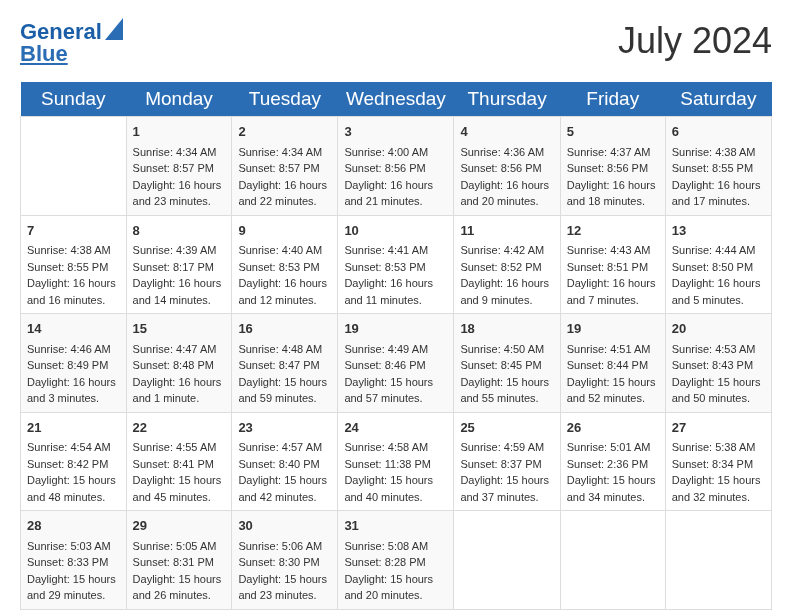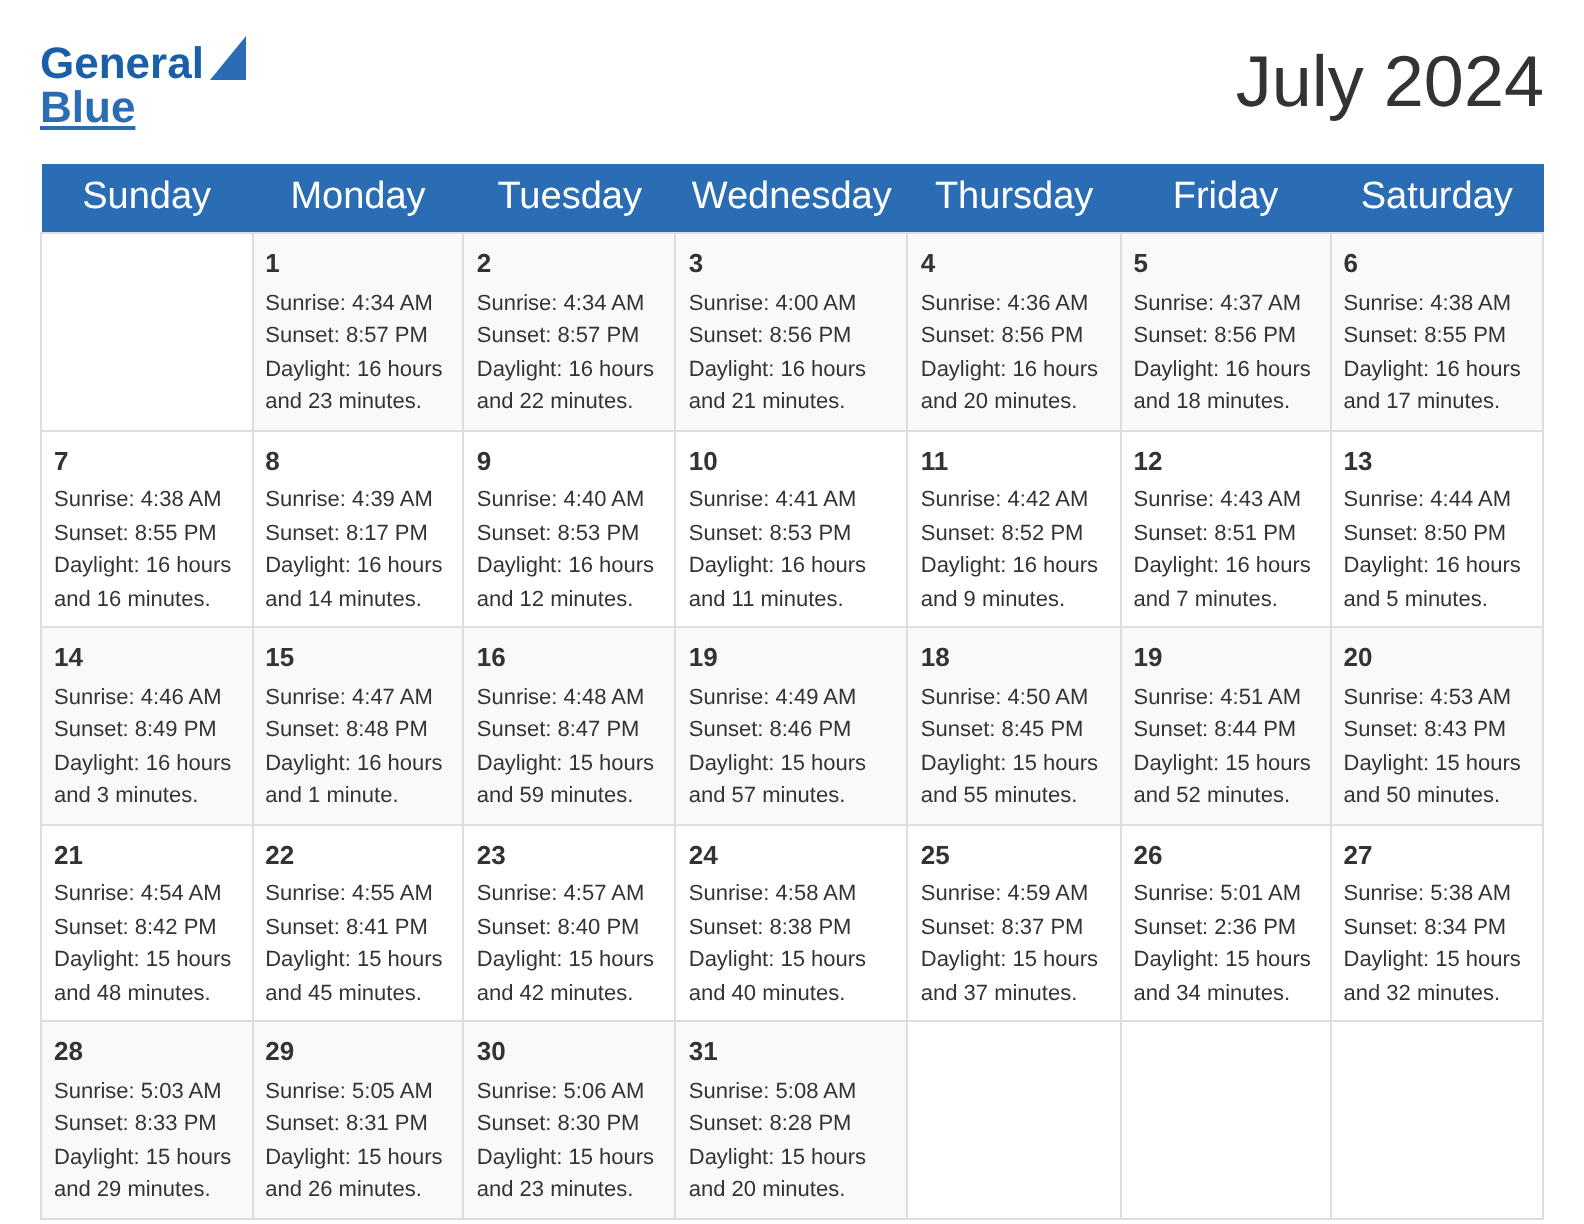--- a/index.html
+++ b/index.html
@@ -138,21 +138,21 @@
         <td><span class="day-num">16</span><span>Sunrise: 4:48 AM</span><br><span>Sunset: 8:47 PM</span><br><span>Daylight: 15 hours and 59 minutes.</span></td>
         <td><span class="day-num">19</span><span>Sunrise: 4:49 AM</span><br><span>Sunset: 8:46 PM</span><br><span>Daylight: 15 hours and 57 minutes.</span></td>
         <td><span class="day-num">18</span><span>Sunrise: 4:50 AM</span><br><span>Sunset: 8:45 PM</span><br><span>Daylight: 15 hours and 55 minutes.</span></td>
         <td><span class="day-num">19</span><span>Sunrise: 4:51 AM</span><br><span>Sunset: 8:44 PM</span><br><span>Daylight: 15 hours and 52 minutes.</span></td>
         <td><span class="day-num">20</span><span>Sunrise: 4:53 AM</span><br><span>Sunset: 8:43 PM</span><br><span>Daylight: 15 hours and 50 minutes.</span></td>
       </tr>
       <tr>
         <td><span class="day-num">21</span><span>Sunrise: 4:54 AM</span><br><span>Sunset: 8:42 PM</span><br><span>Daylight: 15 hours and 48 minutes.</span></td>
         <td><span class="day-num">22</span><span>Sunrise: 4:55 AM</span><br><span>Sunset: 8:41 PM</span><br><span>Daylight: 15 hours and 45 minutes.</span></td>
         <td><span class="day-num">23</span><span>Sunrise: 4:57 AM</span><br><span>Sunset: 8:40 PM</span><br><span>Daylight: 15 hours and 42 minutes.</span></td>
-        <td><span class="day-num">24</span><span>Sunrise: 4:58 AM</span><br><span>Sunset: 8:38 PM</span><br><span>Daylight: 15 hours and 40 minutes.</span></td>
+        <td><span class="day-num">24</span><span>Sunrise: 4:58 AM</span><br><span>Sunset: 11:38 PM</span><br><span>Daylight: 15 hours and 40 minutes.</span></td>
         <td><span class="day-num">25</span><span>Sunrise: 4:59 AM</span><br><span>Sunset: 8:37 PM</span><br><span>Daylight: 15 hours and 37 minutes.</span></td>
         <td><span class="day-num">26</span><span>Sunrise: 5:01 AM</span><br><span>Sunset: 2:36 PM</span><br><span>Daylight: 15 hours and 34 minutes.</span></td>
         <td><span class="day-num">27</span><span>Sunrise: 5:38 AM</span><br><span>Sunset: 8:34 PM</span><br><span>Daylight: 15 hours and 32 minutes.</span></td>
       </tr>
       <tr>
         <td><span class="day-num">28</span><span>Sunrise: 5:03 AM</span><br><span>Sunset: 8:33 PM</span><br><span>Daylight: 15 hours and 29 minutes.</span></td>
         <td><span class="day-num">29</span><span>Sunrise: 5:05 AM</span><br><span>Sunset: 8:31 PM</span><br><span>Daylight: 15 hours and 26 minutes.</span></td>
         <td><span class="day-num">30</span><span>Sunrise: 5:06 AM</span><br><span>Sunset: 8:30 PM</span><br><span>Daylight: 15 hours and 23 minutes.</span></td>
         <td><span class="day-num">31</span><span>Sunrise: 5:08 AM</span><br><span>Sunset: 8:28 PM</span><br><span>Daylight: 15 hours and 20 minutes.</span></td>
         <td class="empty-cell"></td>

